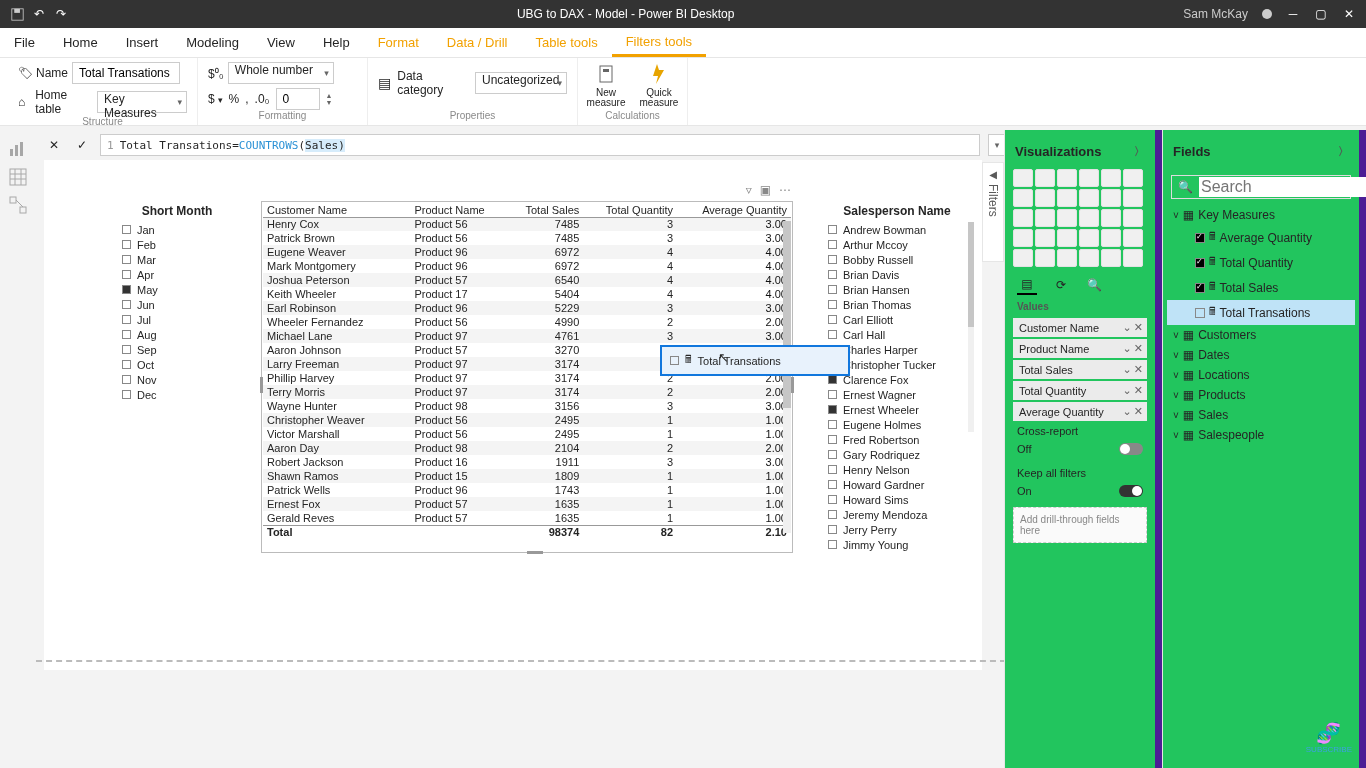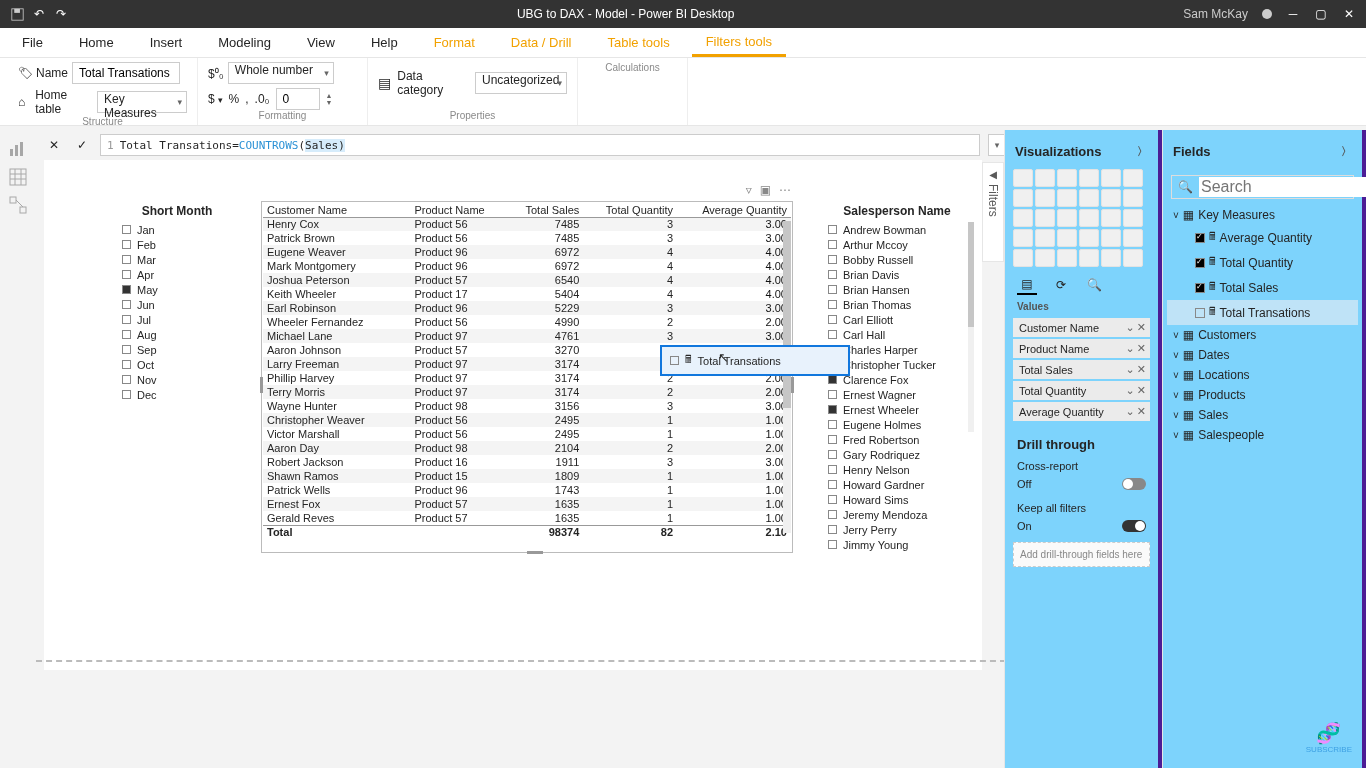--- a/index.html
+++ b/index.html
@@ -4,42 +4,42 @@
 <style>
   * { box-sizing: border-box; }
   html, body { margin:0; padding:0; height:100%; width:100%; font-family: "Segoe UI", Arial, sans-serif; font-size:12px; color:#252525; background:#f3f3f3; user-select:none; }
   .titlebar { height:28px; background:#333333; color:#ccc; display:flex; align-items:center; }
   .titlebar .tb-left { display:flex; align-items:center; gap:8px; padding-left:10px; }
   .titlebar .tb-center { flex:1; text-align:center; font-size:12px; color:#fff; }
   .titlebar .tb-right { display:flex; align-items:center; gap:14px; padding-right:10px; font-size:12px; }
   .titlebar .dot { width:10px; height:10px; border-radius:50%; background:#ccc; display:inline-block; }
   .winbtn { width:14px; height:14px; display:inline-flex; align-items:center; justify-content:center; color:#fff; cursor:pointer; }
   .menubar { height:30px; background:#fff; border-bottom:1px solid #e6e6e6; display:flex; align-items:center; }
-  .menubar .item { padding:0 14px; height:100%; display:flex; align-items:center; font-size:13px; cursor:pointer;margin-left:8px; }
+  .menubar .item { padding:0 14px; height:100%; display:flex; align-items:center; font-size:13px; cursor:pointer; }
   .menubar .item.active { color:#f2a100; border-bottom:3px solid #f2a100; }
   .menubar .item.orange { color:#f2a100; }
   .ribbon { height:68px; background:#fff; border-bottom:1px solid #e6e6e6; display:flex; align-items:stretch; padding-left:8px; }
   .ribbon-group { display:flex; flex-direction:column; justify-content:space-between; padding:4px 0 2px 0; border-right:1px solid #eee; }
   .ribbon-group .body { display:flex; align-items:flex-start; gap:6px; padding:0 10px; }
   .ribbon-group .label { text-align:center; font-size:10px; color:#8a8a8a; width:100%; padding-bottom:2px; }
   .r-row { display:flex; align-items:center; gap:4px; }
   .r-input { height:22px; border:1px solid #ccc; background:#fff; font-size:12px; padding:0 6px; }
   .r-select { height:22px; border:1px solid #ccc; background:#fff; font-size:12px; padding:0 18px 0 6px; position:relative; }
   .caret { position:absolute; right:4px; top:50%; transform:translateY(-50%); font-size:9px; color:#666; }
   .ribbig { display:flex; flex-direction:column; align-items:center; gap:2px; font-size:10px; cursor:pointer; }
   .ribbig .icon { width:24px; height:24px; }
   .viewstrip { position:absolute; left:0; top:126px; width:36px; display:flex; flex-direction:column; align-items:center; gap:10px; padding-top:14px; }
   .viewstrip .sv { width:18px; height:18px; cursor:pointer; opacity:0.7; }
   .formulabar { position:absolute; left:44px; right:360px; top:134px; height:22px; display:flex; align-items:center; gap:8px; }
   .formulabar .x, .formulabar .ck { width:20px; height:20px; display:flex; align-items:center; justify-content:center; cursor:pointer; }
   .formulabar .fx { flex:1; border:1px solid #ccc; background:#fff; height:22px; display:flex; align-items:center; padding-left:6px; font-family:Consolas, monospace; font-size:11px; overflow:hidden; }
   .canvas { position:absolute; left:44px; right:384px; top:160px; bottom:98px; background:#fff; }
   .dashed-line { position:absolute; left:36px; right:360px; top:660px; border-top:2px dashed #bbb; }
   .filters-tab { position:absolute; right:362px; top:162px; width:22px; height:100px; background:#fff; border:1px solid #e6e6e6; writing-mode:vertical-rl; text-align:center; font-size:12px; color:#5a5a5a; padding:6px 0; cursor:pointer; display:flex; align-items:center; justify-content:flex-start; gap:4px;}
-  .panel { position:absolute; top:130px; bottom:0; background:#7dd3fc; border-left:1px solid #e6e6e6; border-right:4px solid #4c1d95; display:flex; flex-direction:column; }
+  .panel { position:absolute; top:130px; bottom:0; background:#22c55e; border-left:1px solid #e6e6e6; border-right:7px solid #4c1d95; display:flex; flex-direction:column; }
   .panel h2 { font-size:13px; font-weight:600; margin:0; padding:14px 10px 10px; display:flex; justify-content:space-between; align-items:center; }
   .panel .caret2 { font-size:11px; color:#555; }
   .vizpanel { right:204px; width:158px; }
   .fieldpanel { right:0; width:204px; }
   .viz-icons { display:flex; flex-wrap:wrap; padding:0 8px; gap:2px 2px; }
   .viz-icons .vicon { width:20px; height:18px; background:#f0f0f0; border:1px solid #e3e3e3; border-radius:2px; cursor:pointer; }
   .mode-icons { display:flex; gap:14px; padding:8px 12px 4px; }
   .mode-icons .mi { width:20px; height:20px; display:flex; align-items:center; justify-content:center; cursor:pointer; }
   .values-title { font-size:10px; color:#555; padding:2px 12px 4px;font-weight:bold; }
   .pill { margin:2px 8px; height:19px; background:#ebebeb; display:flex; align-items:center; padding:0 4px 0 6px; font-size:11px; justify-content:space-between; cursor:pointer; }
@@ -159,20 +159,35 @@
   <div class="ribbon-group" style="width:210px">
     <div class="body" style="align-items:center; height:42px">
       <span style="font-size:14px;">▤</span>
       <span>Data category</span>
       <div class="r-select" style="width:92px"><span>Uncategorized</span><span class="caret">▾</span></div>
     </div>
     <div class="label">Properties</div>
   </div>
 
   <div class="ribbon-group" style="width:110px">
+    <div class="body" style="align-items:flex-start; justify-content:center; gap:14px; height:42px">
+      <div class="ribbig">
+        <svg class="icon" viewBox="0 0 24 24">
+            <rect x="6" y="4" width="12" height="16" fill="none" stroke="#666"></rect>
+            <rect x="9" y="7" width="6" height="3" fill="#666"></rect>
+          </svg>
+        <span style="white-space:pre-line; text-align:center; line-height:10px;">New measure</span>
+      </div>
+      <div class="ribbig">
+        <svg class="icon" viewBox="0 0 24 24">
+            <path d="M10 2 L6 14 h5 l-2 8 8-14 h-5 z" fill="#e7a400"></path>
+          </svg>
+        <span style="white-space:pre-line; text-align:center; line-height:10px;">Quick measure</span>
+      </div>
+    </div>
     <div class="label">Calculations</div>
   </div>
 </div>
 
 <span class="expand-caret">︿</span>
 
 <div class="viewstrip">
   <div class="sv">
       <svg viewBox="0 0 18 18">
         <rect x="1" y="9" width="3" height="7" fill="#888"></rect>
@@ -650,21 +665,20 @@
         </span>
       </div>
       <div class="pill">
         <span>Average Quantity</span>
         <span class="rs">
           <span>⌄</span>
           <span>✕</span>
         </span>
       </div>
     </div>
-  <div class="drill-title">Drill through</div>
   <div style="padding:2px 12px;font-size:11px;">Cross-report</div>
   <div class="toggle-row">
     <span>Off</span>
     <div class="toggle">
         <div class="knob" style="left:1px"></div>
       </div>
   </div>
   <div style="padding:8px 12px 2px;font-size:11px;">Keep all filters</div>
   <div class="toggle-row">
     <span>On</span>

